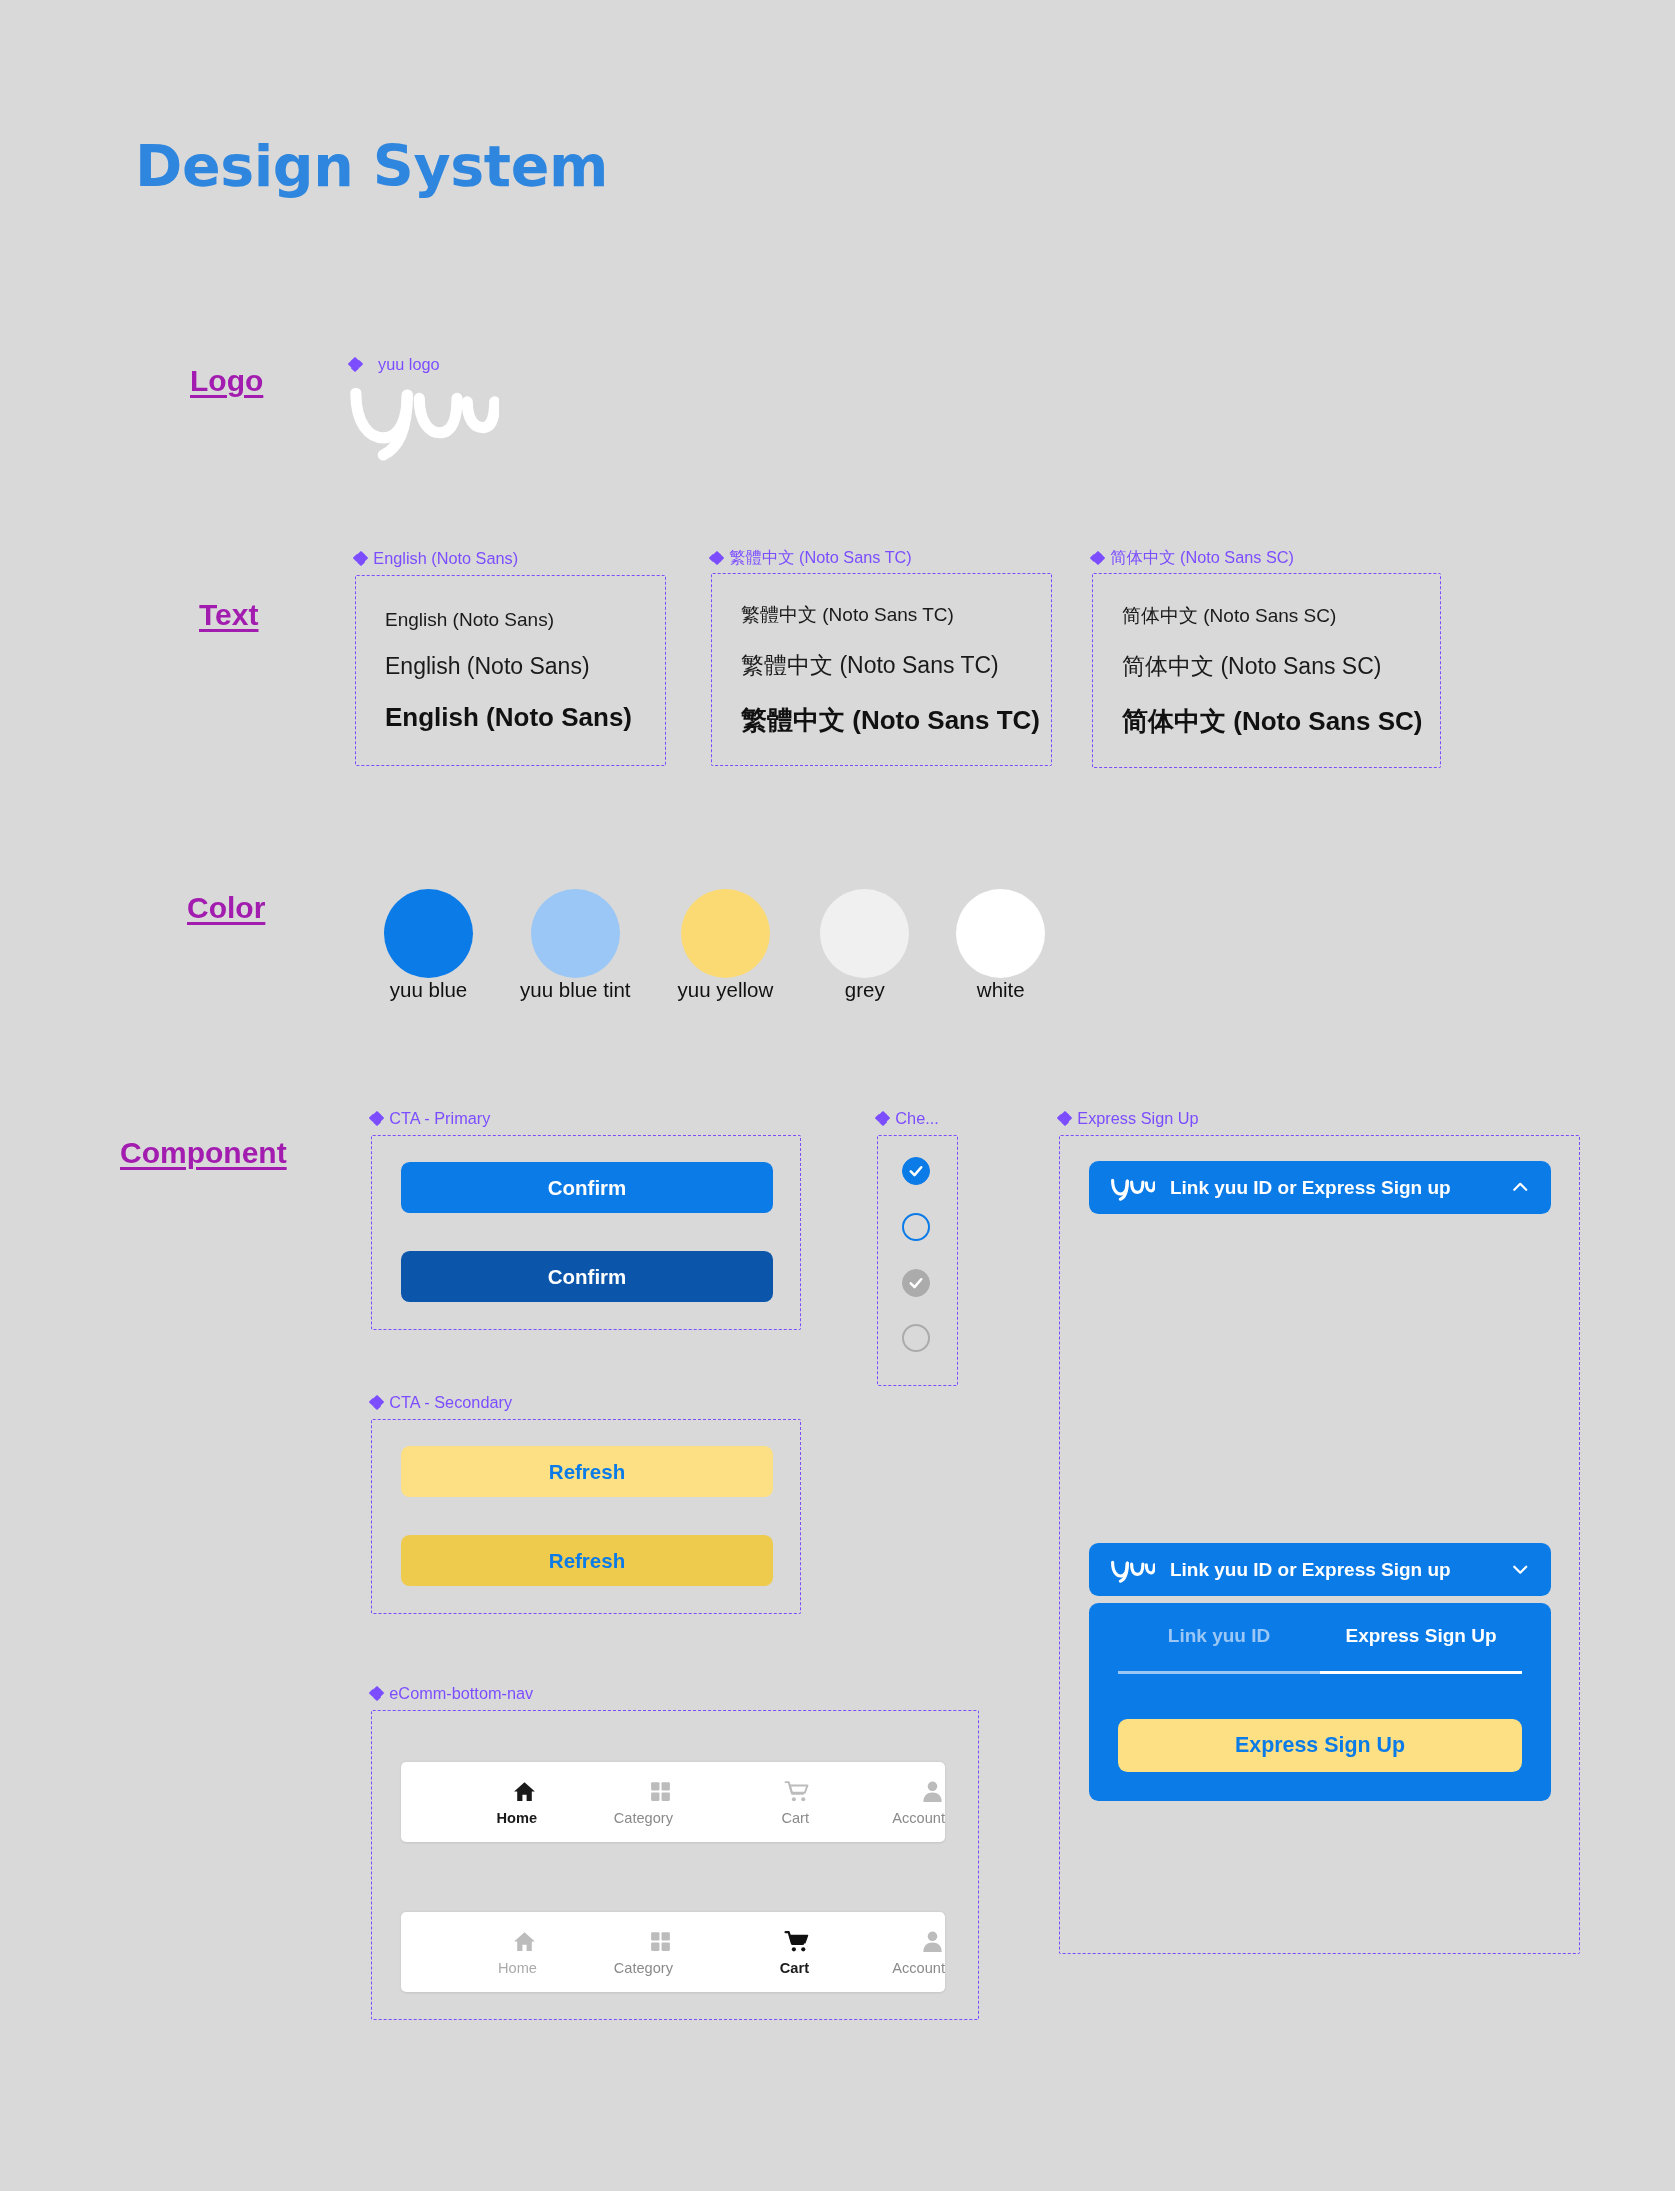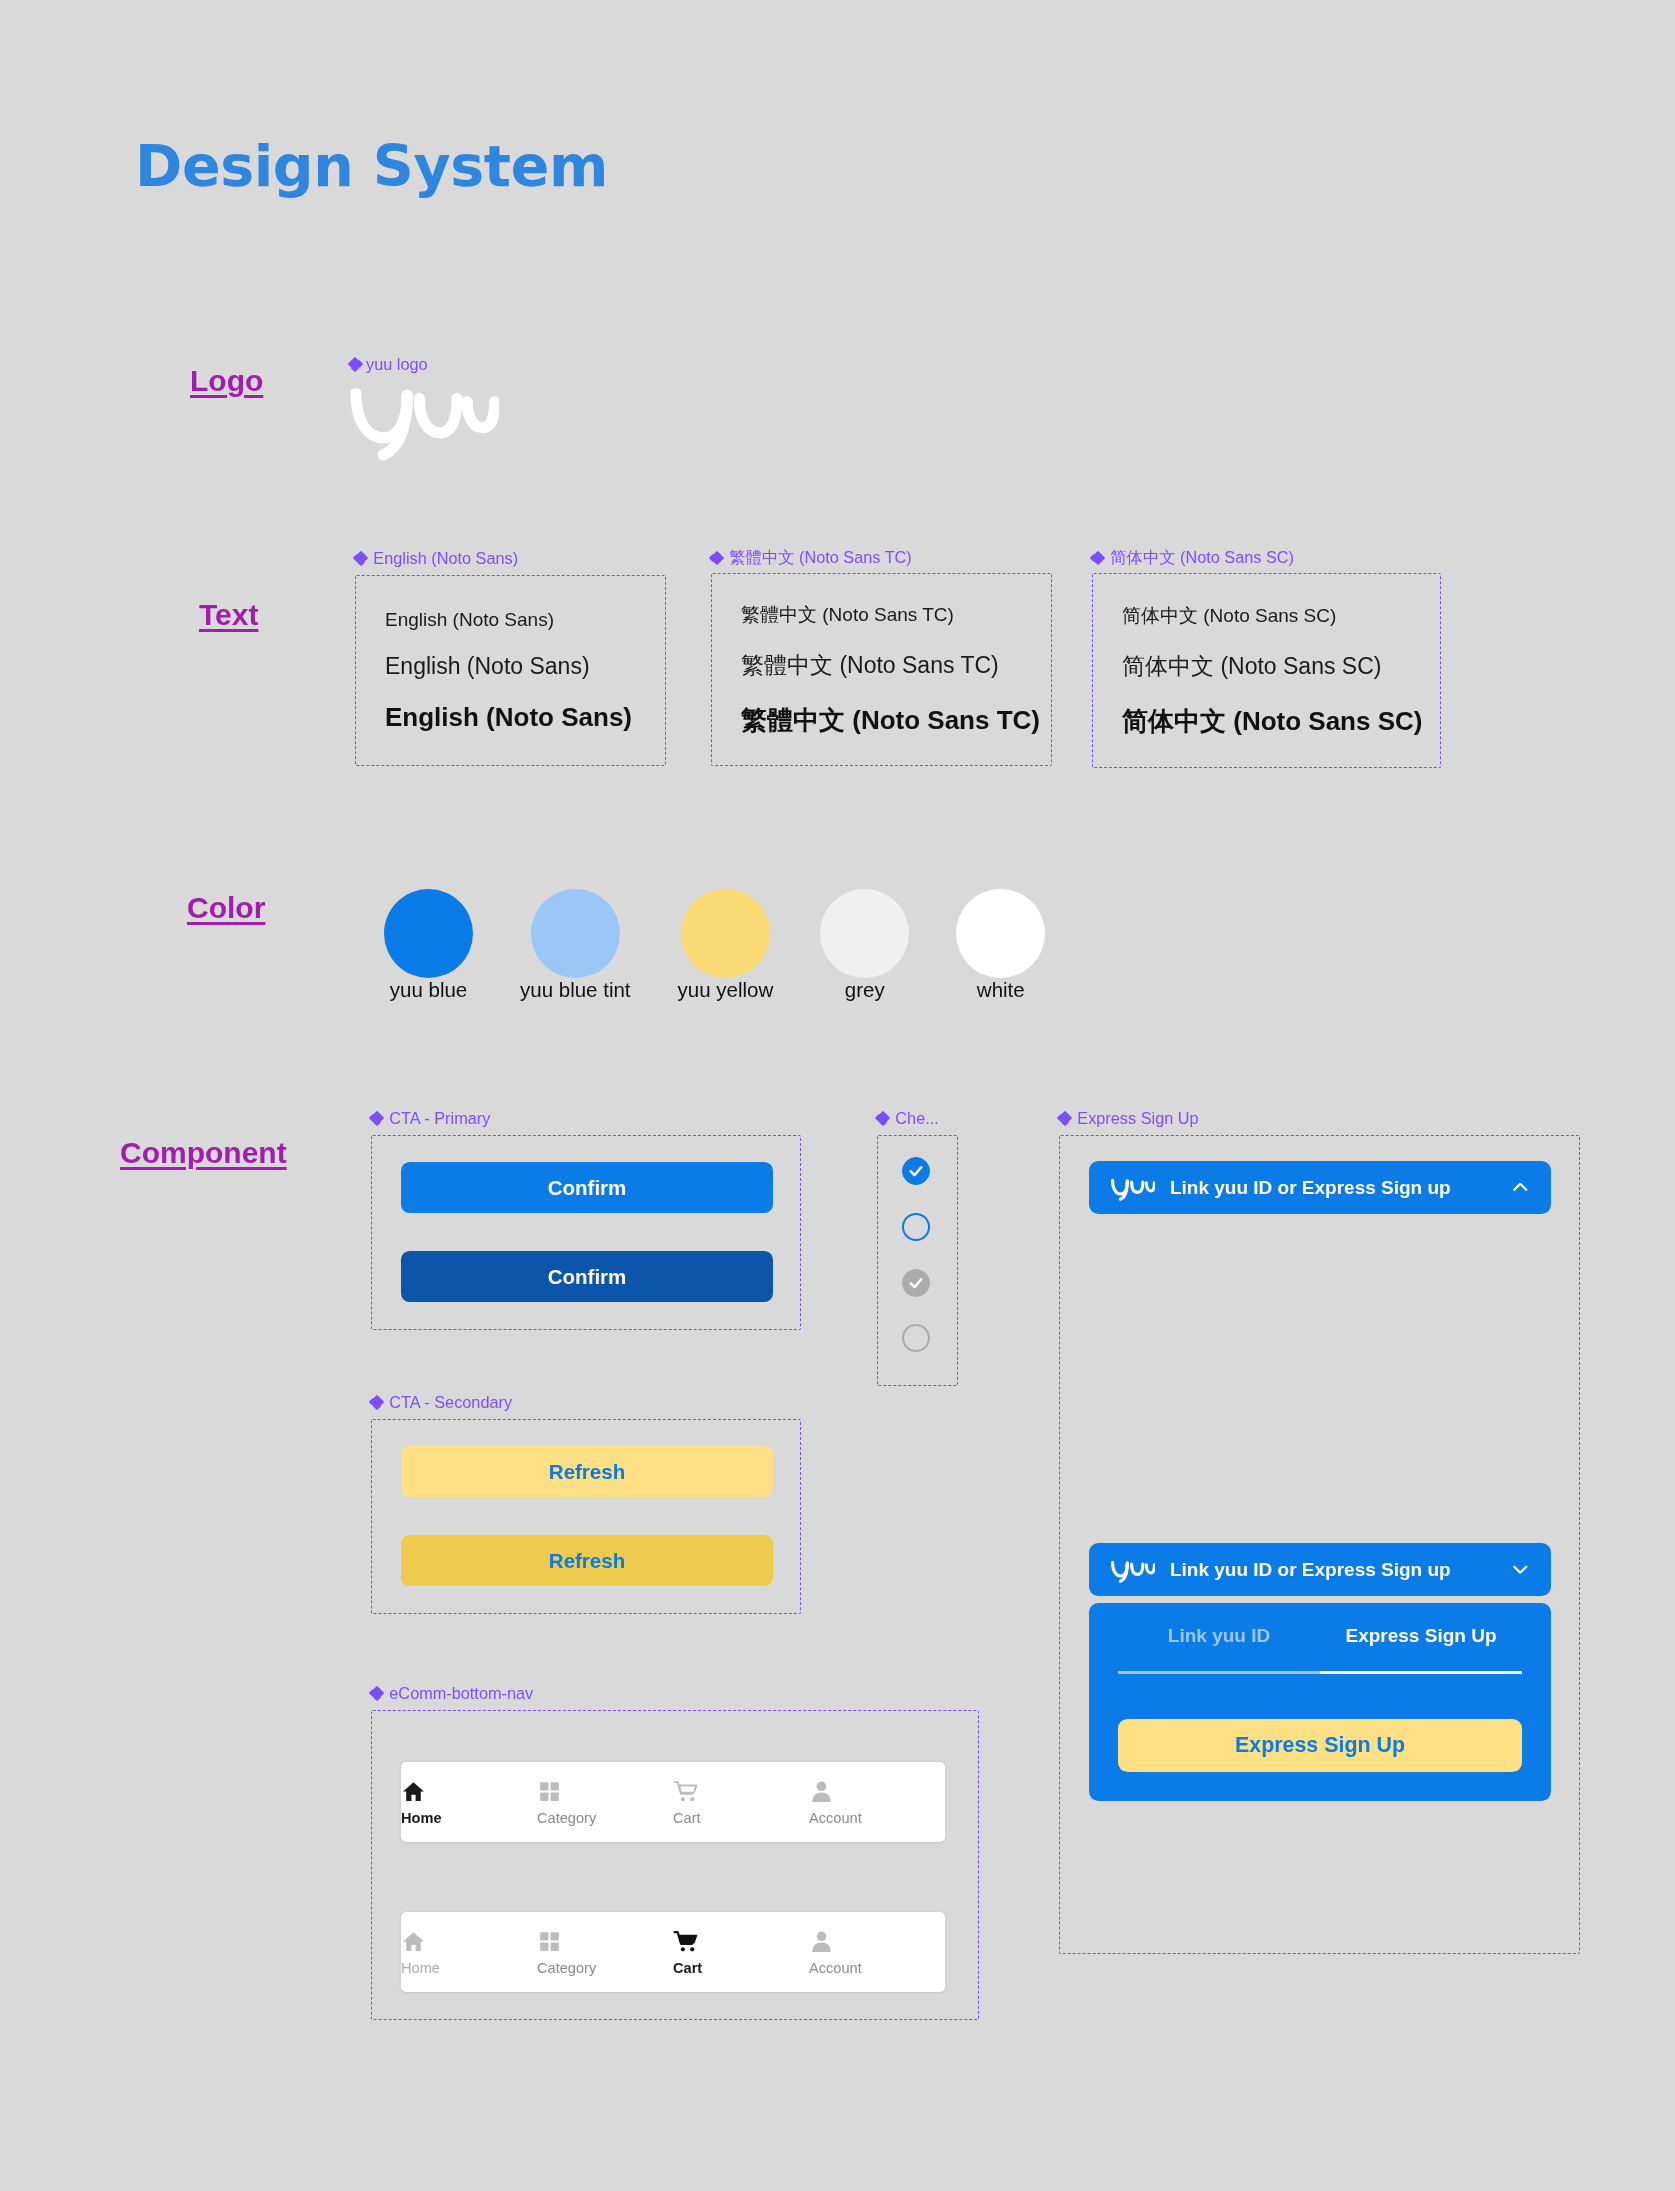--- a/index.html
+++ b/index.html
@@ -70,21 +70,21 @@
     border-radius: 0.9px;
   }
   .diamond-icon span:nth-child(1) { left: 3.4px; top: 0px; }
   .diamond-icon span:nth-child(2) { left: 0px; top: 3.4px; }
   .diamond-icon span:nth-child(3) { left: 6.8px; top: 3.4px; }
   .diamond-icon span:nth-child(4) { left: 3.4px; top: 6.8px; }
 
   
   .logo-wrap { position: absolute; left: 349px; top: 355px; }
   .logo-title {
-    display: flex; align-items: center; gap: 4px;
+    display: flex; align-items: center; gap: 16px;
     font-size: 16.3px; color: #7c4dff; margin-bottom: 1.7px;
   }
   .yuu-big { width: 150px; height: 86px; display: block; }
   .text-sample-box {
     position: absolute;
     display: flex;
     flex-direction: column;
     justify-content: center;
     gap: 22px;
     padding-left: 29px;
@@ -175,21 +175,21 @@
   .bnav {
     width: 544px; height: 80px;
     background: #fff;
     border-radius: 5.1px;
     display: flex;
     box-shadow: 0 0.9px 2.6px rgba(0,0,0,0.10);
   }
   .bnav-item {
     flex: 1;
     display: flex; flex-direction: column;
-    align-items: flex-start; justify-content: center;
+    align-items: flex-end; justify-content: center;
     gap: 6px;
     cursor: pointer;
   }
   .bnav-item svg { width: 25px; height: 25px; display: block; }
   .bnav-label { font-size: 14.6px; }
   .bnav-item.active .bnav-label { color: #1a1a1a; font-weight: bold; }
   .bnav-item.idle   .bnav-label { color: #aaaaaa; font-weight: 400; }
   .bnav-item.idle2  .bnav-label { color: #8a8a8a; font-weight: 400; }
 </style>
 </head>

